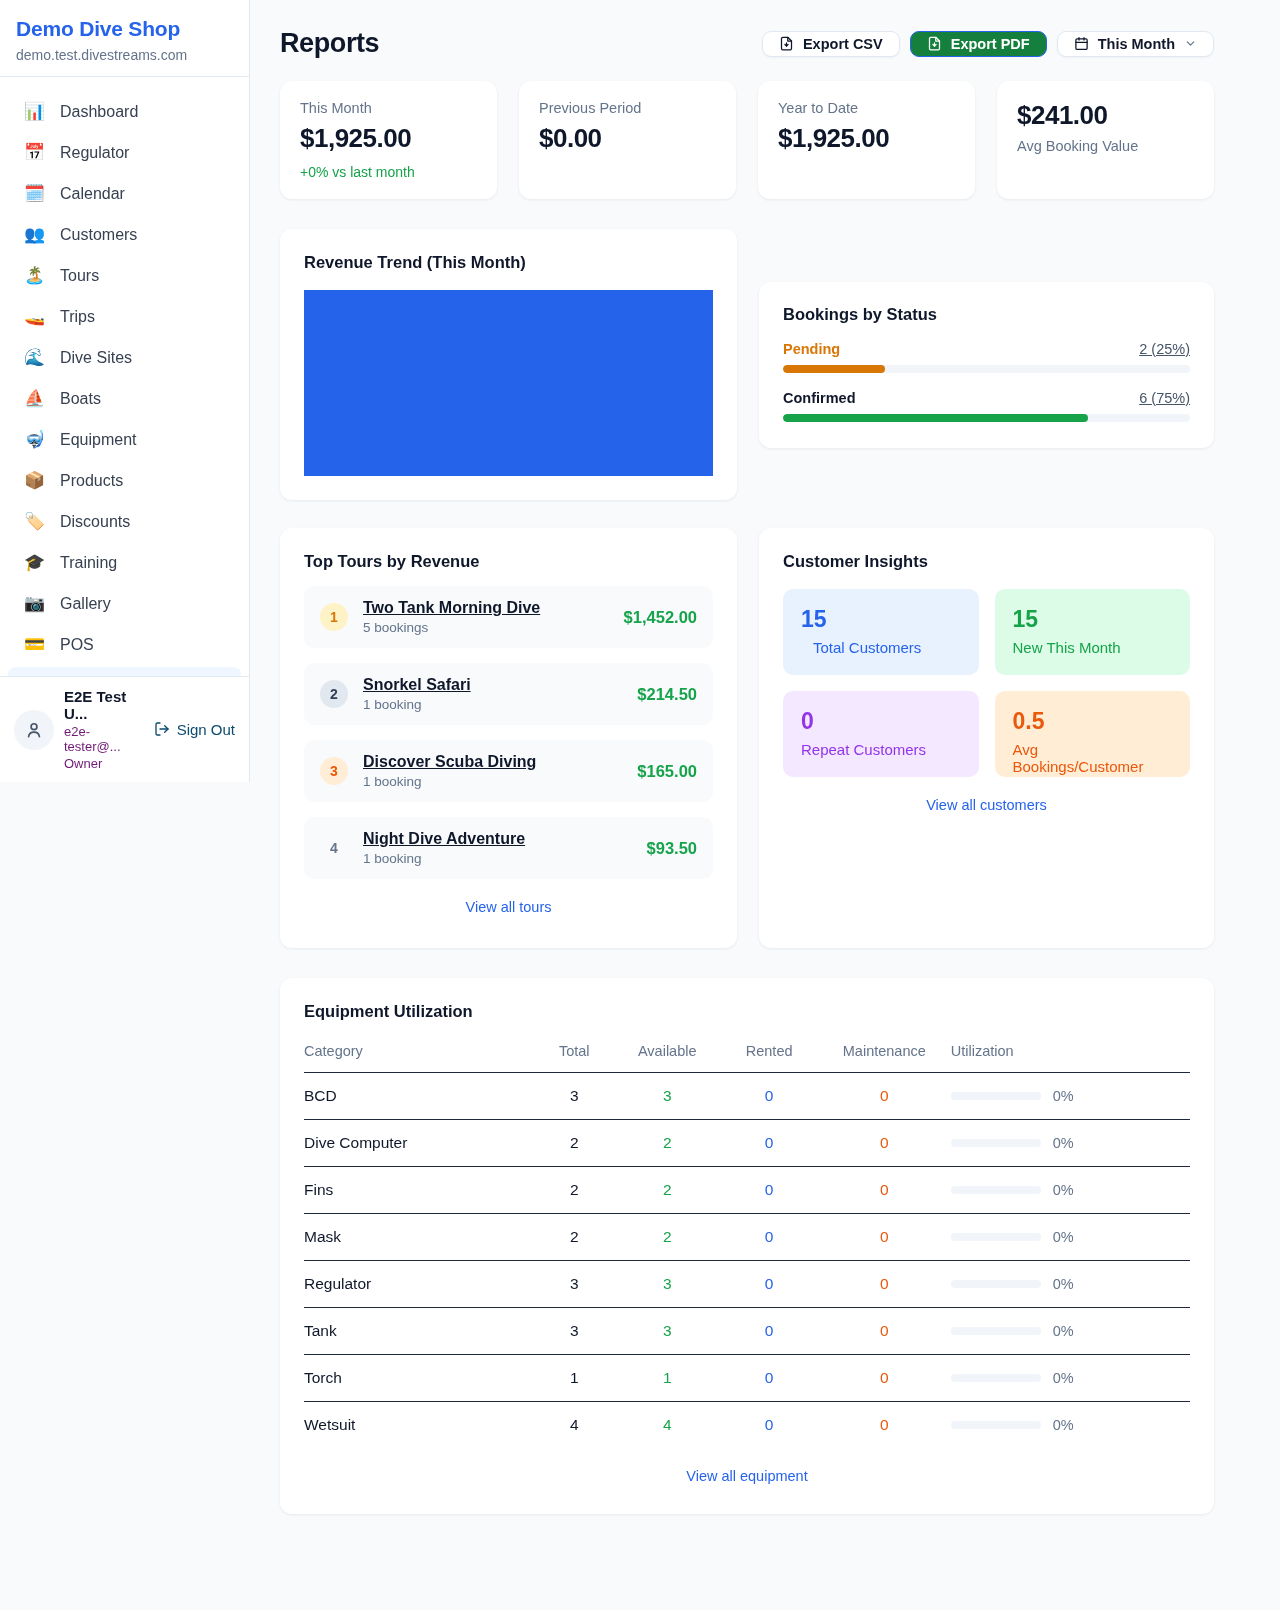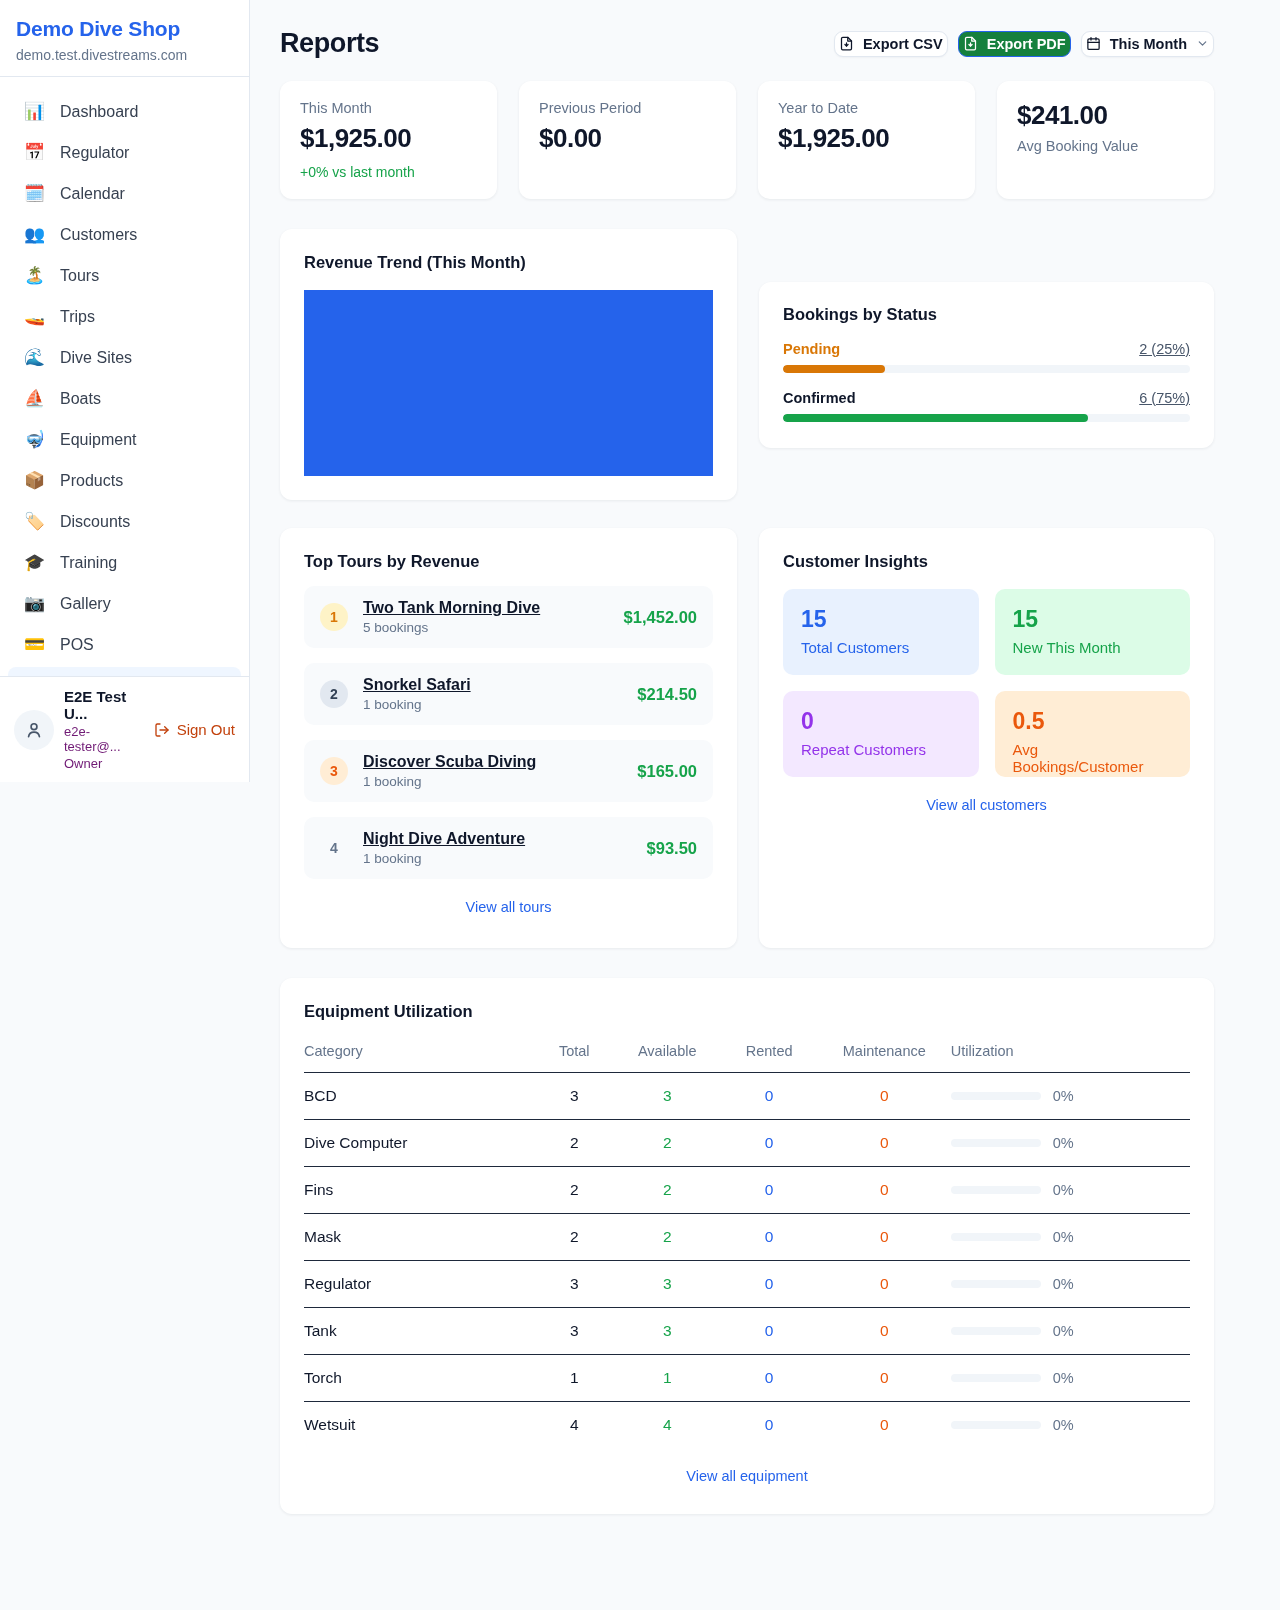--- a/index.html
+++ b/index.html
@@ -33,30 +33,30 @@
     border-top:1px solid #e2e8f0; background:#fff;
     padding:11px 14px; display:flex; align-items:center; gap:10px;
   }
   .avatar {
     width:40px; height:40px; border-radius:50%; background:#f1f5f9;
     display:flex; align-items:center; justify-content:center; color:#475569; flex:none;
   }
   .user-info { flex:1; min-width:0; }
   .user-name { font-size:15px; font-weight:bold; color:#0f172a; }
   .user-email, .user-role { font-size:13px; color:#701a75; margin-top:2px; }
-  .signout { display:flex; align-items:flex-end; gap:7px; color:#c2410c; font-size:15px; cursor:pointer; flex:none; }
+  .signout { display:flex; align-items:flex-start; gap:7px; color:#0c4a6e; font-size:15px; cursor:pointer; flex:none; }
 
   
   .main { position:absolute; left:280px; top:0; width:934px; }
   .page-header { margin-top:28px; display:flex; align-items:center; justify-content:space-between; }
   .page-title { font-size:27px; font-weight:bold; letter-spacing:-0.4px; }
   .header-actions { display:flex; gap:10px; }
   .btn {
     height:26px; display:inline-flex; align-items:center; gap:9px;
-    padding:0 4px; border-radius:9px; font-size:14.5px; font-weight:600; cursor:pointer;
+    padding:0 16px; border-radius:9px; font-size:14.5px; font-weight:600; cursor:pointer;
     font-family:"Liberation Sans", sans-serif;
   }
   .btn-outline { background:#fff; border:1px solid #e2e8f0; color:#0f172a; box-shadow:0 1px 2px rgba(15,23,42,.04); }
   .btn-primary { background:#15803d; border:1px solid #2563eb; color:#fff; }
   .btn svg { flex:none; }
 
   .stats-row { margin-top:22px; display:grid; grid-template-columns:repeat(4,1fr); gap:22px; }
   .card { background:#fff; border-radius:12px; box-shadow:0 1px 3px rgba(15,23,42,.07); }
   .stat-card { padding:19px 20px; }
   .stat-label { font-size:14.5px; color:#64748b; }
@@ -330,21 +330,21 @@
         <span class="tour-amount">$93.50</span>
       </div>
       <span class="view-link">View all tours</span>
     </div>
 
     <div class="card insights-card">
       <div class="card-title">Customer Insights</div>
       <div class="tiles">
         <div class="tile" style="background: rgb(232, 241, 254);">
           <div class="tile-number" style="color: rgb(37, 99, 235);">15</div>
-          <div class="tile-label" style="color: rgb(37, 99, 235);">Total Customers</div>
+          <div class="tile-label" style="color: rgb(37, 99, 235); margin-left: 12px;">Total Customers</div>
         </div>
         <div class="tile" style="background: rgb(220, 252, 231);">
           <div class="tile-number" style="color: rgb(22, 163, 74);">15</div>
           <div class="tile-label" style="color: rgb(22, 163, 74);">New This Month</div>
         </div>
         <div class="tile" style="background: rgb(243, 232, 255);">
           <div class="tile-number" style="color: rgb(147, 51, 234);">0</div>
           <div class="tile-label" style="color: rgb(147, 51, 234);">Repeat Customers</div>
         </div>
         <div class="tile" style="background: rgb(255, 237, 213);">

